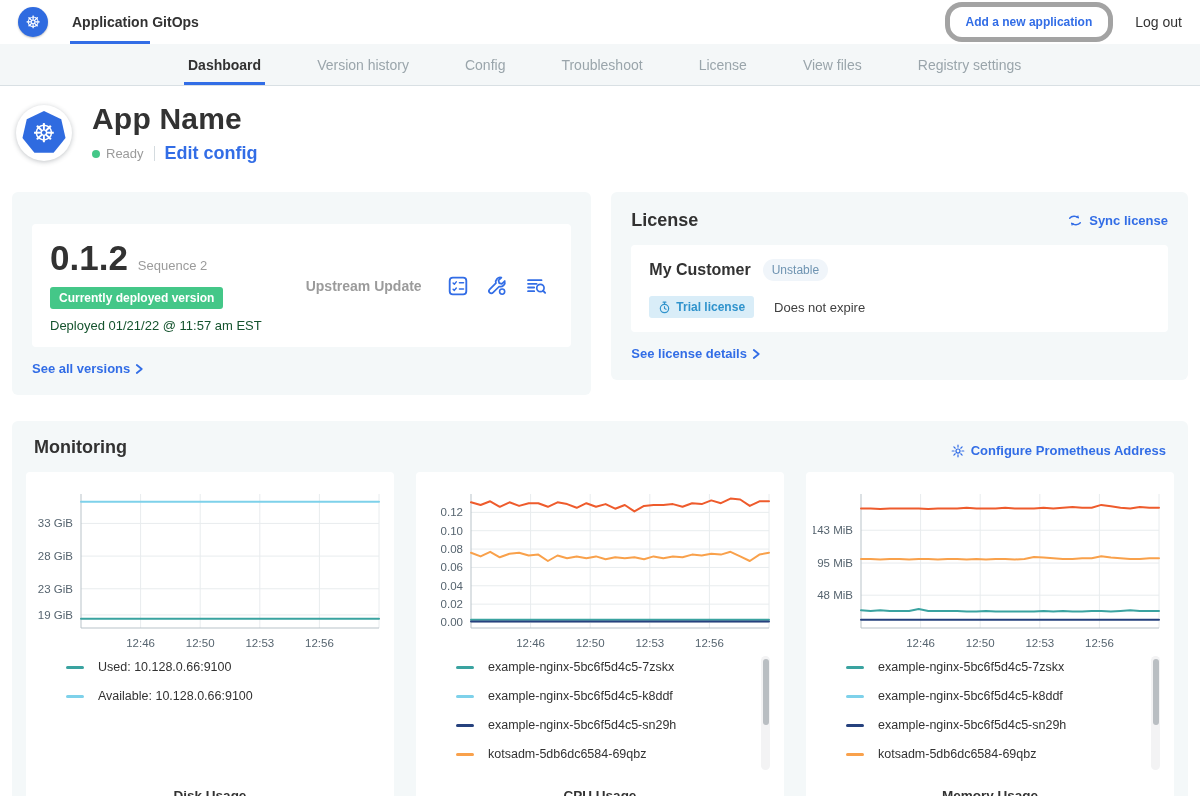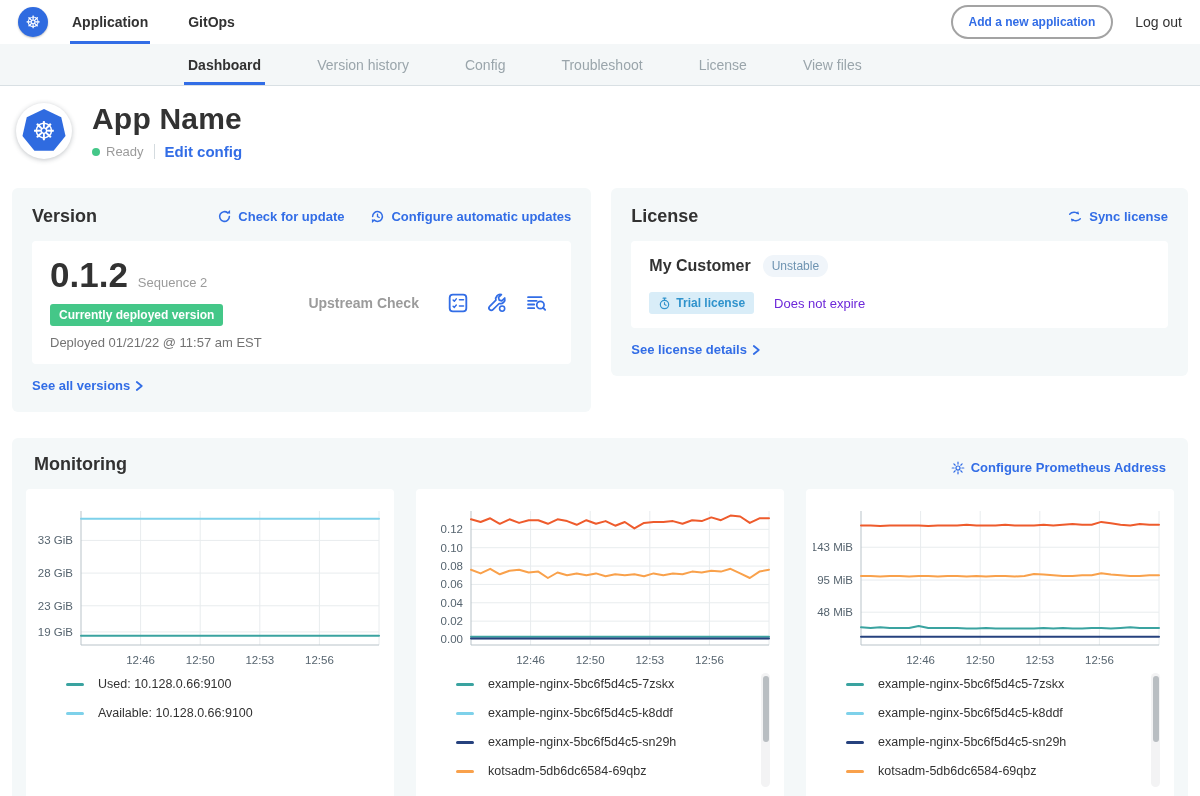--- a/index.html
+++ b/index.html
@@ -3,26 +3,26 @@
 <meta charset="utf-8">
 <style>
   * { margin:0; padding:0; box-sizing:border-box; }
   html,body { width:1200px; background:#ffffff; font-family:"Liberation Sans", sans-serif; color:#323232; }
 
   
   .topnav { display:flex; align-items:stretch; height:44px; padding:0 18px; background:#fff; }
   .brand { display:flex; align-items:center; margin-right:22px; }
   .k8s-circle { width:30px; height:30px; border-radius:50%; background:#2f6be0; color:#fff;
     display:flex; align-items:center; justify-content:center; font-size:17px; box-shadow:0 1px 2px rgba(0,0,0,.25); }
-  .topnav-tabs { display:flex; align-items:stretch; gap:36px; }
+  .topnav-tabs { display:flex; align-items:stretch; }
   .topnav-tab { display:flex; align-items:center; font-size:14px; font-weight:bold; color:#323232;
     cursor:pointer; position:relative; padding:0 2px; }
   .topnav-tab.active::after { content:""; position:absolute; left:0; right:0; bottom:0; height:3px; background:#326de6; }
   .topnav-right { margin-left:auto; display:flex; align-items:center; gap:22px; }
-  .pill-btn { border:2px solid #a3a3a3; color:#326de6; background:#fff; border-radius:17px;
+  .pill-btn { border:5px solid #a3a3a3; color:#326de6; background:#fff; border-radius:17px;
     padding:8px 16px; font-size:12px; font-weight:bold; cursor:pointer; font-family:inherit; }
   .logout { font-size:14px; color:#323232; cursor:pointer; }
 
   
   .subnav { display:flex; align-items:stretch; height:42px; background:#f4f7f8; border-bottom:1px solid #d9e0e4;
     padding-left:188px; gap:56px; }
   .subnav-tab { display:flex; align-items:center; font-size:14px; color:#9aa5ab; cursor:pointer; position:relative; }
   .subnav-tab.active { color:#323232; font-weight:bold; }
   .subnav-tab.active::after { content:""; position:absolute; left:-4px; right:-4px; bottom:0; height:3px; background:#326de6; }
 
@@ -32,51 +32,51 @@
     display:flex; align-items:center; justify-content:center; }
   .heptagon { width:46px; height:46px; background:#2f6be0; display:flex; align-items:center; justify-content:center;
     clip-path:polygon(50% 2%, 87.5% 20%, 96.8% 61%, 70.8% 93%, 29.2% 93%, 3.2% 61%, 12.5% 20%);
     color:#fff; font-size:26px; }
   .app-title { font-size:30px; font-weight:bold; letter-spacing:.2px; }
   .app-status-row { display:flex; align-items:center; gap:10px; margin-top:7px; }
   .status-dot { width:8px; height:8px; border-radius:50%; background:#44c788; }
   .status-text { font-size:13px; color:#9b9b9b; margin-left:-4px; }
   .vdiv { width:1px; height:15px; background:#d4dbdf; }
   .link { color:#326de6; font-weight:bold; cursor:pointer; text-decoration:none; }
-  .edit-config { font-size:15px; }
+  .edit-config { font-size:18px; }
 
   
   .cards-row { display:flex; gap:20px; padding:8px 12px 0 12px; align-items:flex-start; }
   .panel { background:#f4f8f9; border-radius:6px; padding:18px 20px; flex:1; }
   .panel-head { display:flex; align-items:center; }
   .panel-title { font-size:18px; font-weight:bold; }
   .panel-links { margin-left:auto; display:flex; align-items:center; gap:26px; }
   .icon-link { display:flex; align-items:center; gap:6px; font-size:13px; }
   .inner-card { background:#fff; border-radius:4px; margin-top:14px; padding:14px 18px; }
 
   .version-body { display:flex; align-items:center; }
   .version-left { min-width:230px; }
   .version-number-row { display:flex; align-items:baseline; gap:10px; }
   .version-number { font-size:35px; font-weight:bold; }
   .sequence { font-size:13px; color:#9b9b9b; }
   .green-badge { display:inline-block; margin-top:9px; background:#44c788; color:#fff; font-size:12px;
     font-weight:bold; padding:4px 9px; border-radius:3px; }
-  .deployed-at { margin-top:9px; font-size:13px; color:#737373; }
+  .deployed-at { margin-top:9px; font-size:13px; color:#14532d; }
   .version-mid { flex:1; text-align:center; font-size:14px; font-weight:bold; color:#9b9b9b; }
   .version-icons { display:flex; align-items:center; gap:17px; color:#326de6; padding-right:6px; }
   .version-icons .vicon { cursor:pointer; display:flex; }
   .see-link { display:inline-flex; align-items:center; gap:5px; margin-top:14px; font-size:13px; }
 
   .license-name-row { display:flex; align-items:center; gap:12px; }
   .license-name { font-size:16px; font-weight:bold; }
   .channel-badge { background:#f0f5fa; color:#6e93b1; font-size:12px; padding:4px 9px; border-radius:11px; }
   .license-row2 { display:flex; align-items:center; gap:20px; margin-top:15px; }
   .trial-badge { display:inline-flex; align-items:center; gap:5px; background:#d9edf8; color:#3093cc;
     font-size:12px; font-weight:bold; padding:4px 9px; border-radius:3px; }
-  .expiry { font-size:13px; color:#6d28d9; }
+  .expiry { font-size:13px; color:#404040; }
 
   
   .monitoring { margin:26px 12px 18px 12px; background:#f4f8f9; border-radius:6px; padding:16px 14px 18px 14px; }
   .monitoring-head { display:flex; align-items:flex-end; padding:0 8px 14px 8px; }
   .charts-row { display:flex; gap:22px; }
   .chart-card { flex:1; background:#fff; border-radius:4px; padding:12px 6px 16px 6px; display:flex; flex-direction:column; }
   .chart-svg { display:block; margin:0 auto; }
   .legend-wrap { position:relative; padding:6px 26px 0 34px; height:124px; overflow:hidden; }
   .legend-item { display:flex; align-items:center; gap:14px; margin-bottom:15px; }
   .swatch { width:18px; height:3px; border-radius:2px; flex:0 0 auto; }
@@ -105,70 +105,51 @@
   </div>
 </div>
 
 <div class="subnav">
   <div class="subnav-tab active">Dashboard</div>
   <div class="subnav-tab">Version history</div>
   <div class="subnav-tab">Config</div>
   <div class="subnav-tab">Troubleshoot</div>
   <div class="subnav-tab">License</div>
   <div class="subnav-tab">View files</div>
+  <div class="subnav-tab">Registry settings</div>
 </div>
 
 <div class="app-header">
   <div class="avatar">
     <div class="heptagon">☸</div>
   </div>
   <div>
     <div class="app-title">App Name</div>
     <div class="app-status-row">
       <span class="status-dot"></span>
       <span class="status-text">Ready</span>
       <span class="vdiv"></span>
       <span class="link edit-config">Edit config</span>
     </div>
   </div>
 </div>
 
 <div class="cards-row">
   <div class="panel" style="flex:1.005">
-    <div class="panel-head">
-      <div class="panel-title">Version</div>
-      <div class="panel-links">
-        <span class="link icon-link">
-          <svg class="icon" width="15" height="15" viewBox="0 0 16 16">
-              <path d="M13.2 8a5.2 5.2 0 1 1-1.7-3.85" fill="none" stroke="currentColor" stroke-width="1.7" stroke-linecap="round"></path>
-              <path d="M13.9 1.0 14 5l-3.7-.7z" fill="currentColor"></path>
-            </svg>
-          <span>Check for update</span>
-        </span>
-        <span class="link icon-link">
-          <svg class="icon" width="15" height="15" viewBox="0 0 16 16">
-              <path d="M2.8 8a5.2 5.2 0 1 1 1.75 3.9" fill="none" stroke="currentColor" stroke-width="1.6" stroke-linecap="round"></path>
-              <path d="M2.1 15 2 11l3.7.7z" fill="currentColor"></path>
-              <path d="M8 5.4V8l1.9 1.1" fill="none" stroke="currentColor" stroke-width="1.4" stroke-linecap="round"></path>
-            </svg>
-          <span>Configure automatic updates</span>
-        </span>
-      </div>
-    </div>
     <div class="inner-card">
       <div class="version-body">
         <div class="version-left">
           <div class="version-number-row">
             <span class="version-number">0.1.2</span>
             <span class="sequence">Sequence 2</span>
           </div>
           <span class="green-badge">Currently deployed version</span>
           <div class="deployed-at">Deployed 01/21/22 @ 11:57 am EST</div>
         </div>
-        <div class="version-mid">Upstream Check</div>
+        <div class="version-mid">Upstream Update</div>
         <div class="version-icons">
           <span class="vicon">
             <svg class="icon" width="22" height="22" viewBox="0 0 18 18">
                 <rect x="2.2" y="2.2" width="13.6" height="13.6" rx="2.6" fill="none" stroke="currentColor" stroke-width="1.5"></rect>
                 <path d="M5 6.6l1 1 1.6-2M5 11.6l1 1 1.6-2" fill="none" stroke="currentColor" stroke-width="1.2" stroke-linecap="round" stroke-linejoin="round"></path>
                 <path d="M10.2 6.4h3.3M10.2 11.4h3.3" stroke="currentColor" stroke-width="1.3" stroke-linecap="round"></path>
               </svg>
           </span>
           <span class="vicon">
             <svg class="icon" width="22" height="22" viewBox="0 0 18 18">

